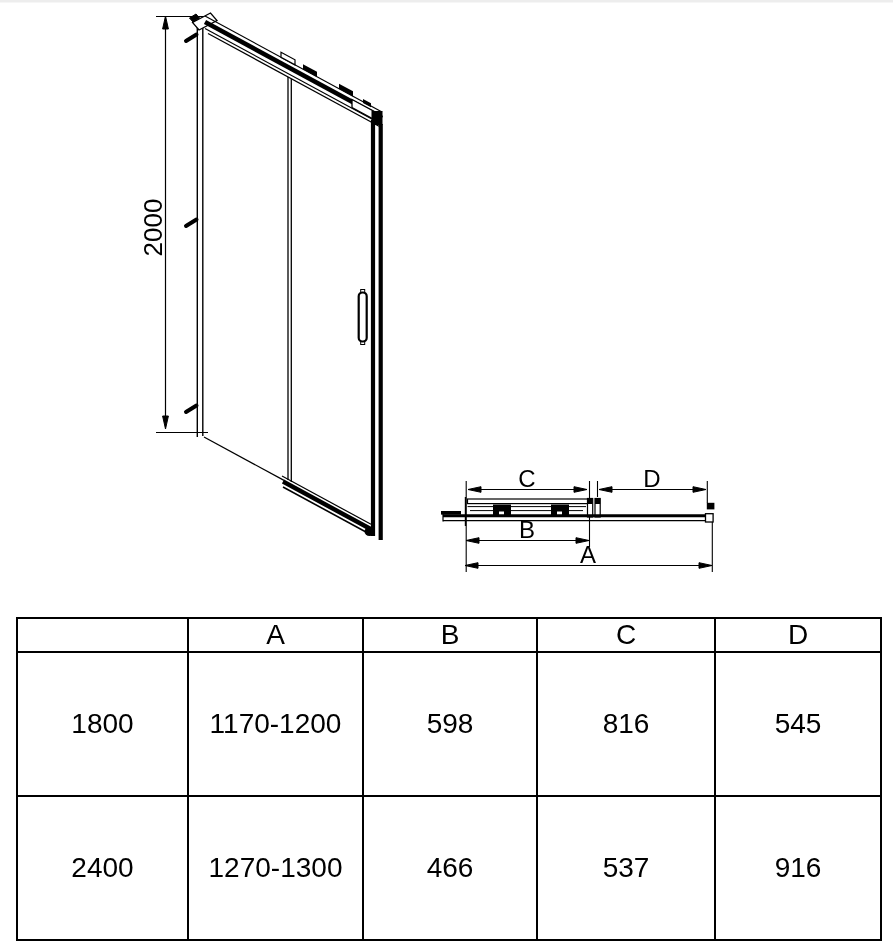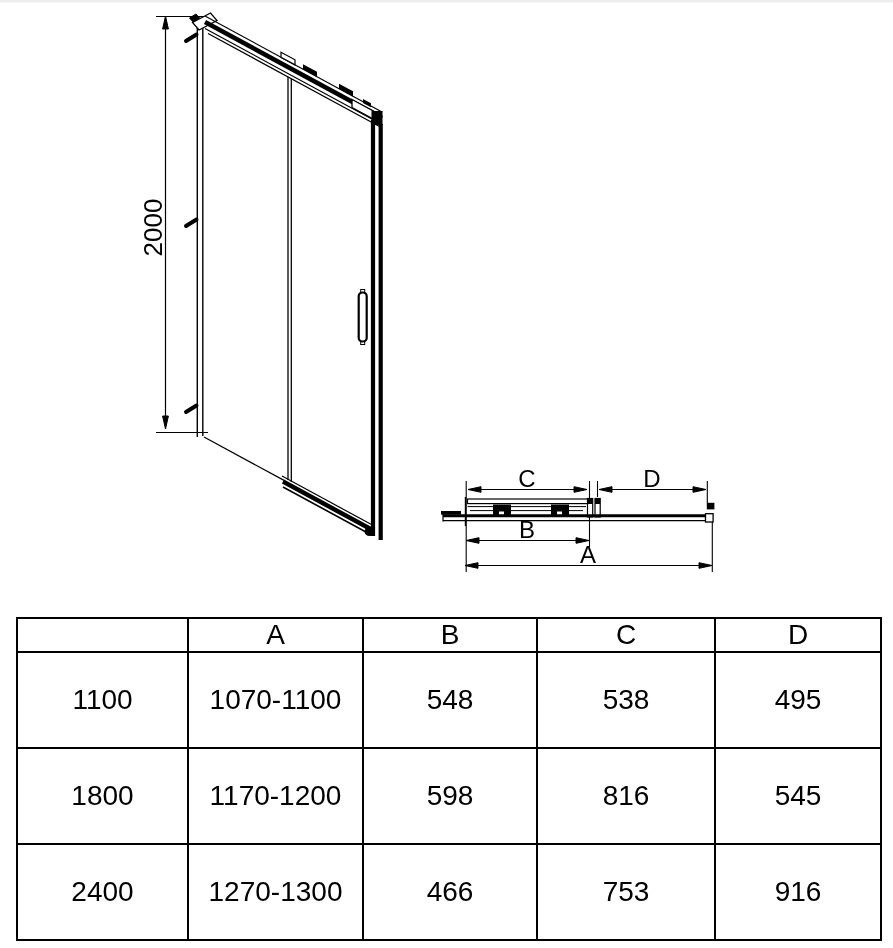--- a/index.html
+++ b/index.html
@@ -189,36 +189,29 @@
       <tr>
         <th></th>
         <th>A</th>
         <th>B</th>
         <th>C</th>
         <th>D</th>
       </tr>
     </thead>
     <tbody>
       <tr>
-        <td>1100</td>
-        <td>1070-1100</td>
-        <td>548</td>
-        <td>538</td>
-        <td>495</td>
-      </tr>
-      <tr>
         <td>1800</td>
         <td>1170-1200</td>
         <td>598</td>
         <td>816</td>
         <td>545</td>
       </tr>
       <tr>
         <td>2400</td>
         <td>1270-1300</td>
         <td>466</td>
-        <td>753</td>
+        <td>537</td>
         <td>916</td>
       </tr>
     </tbody>
   </table>
 
 </div>
 
 </body></html>

